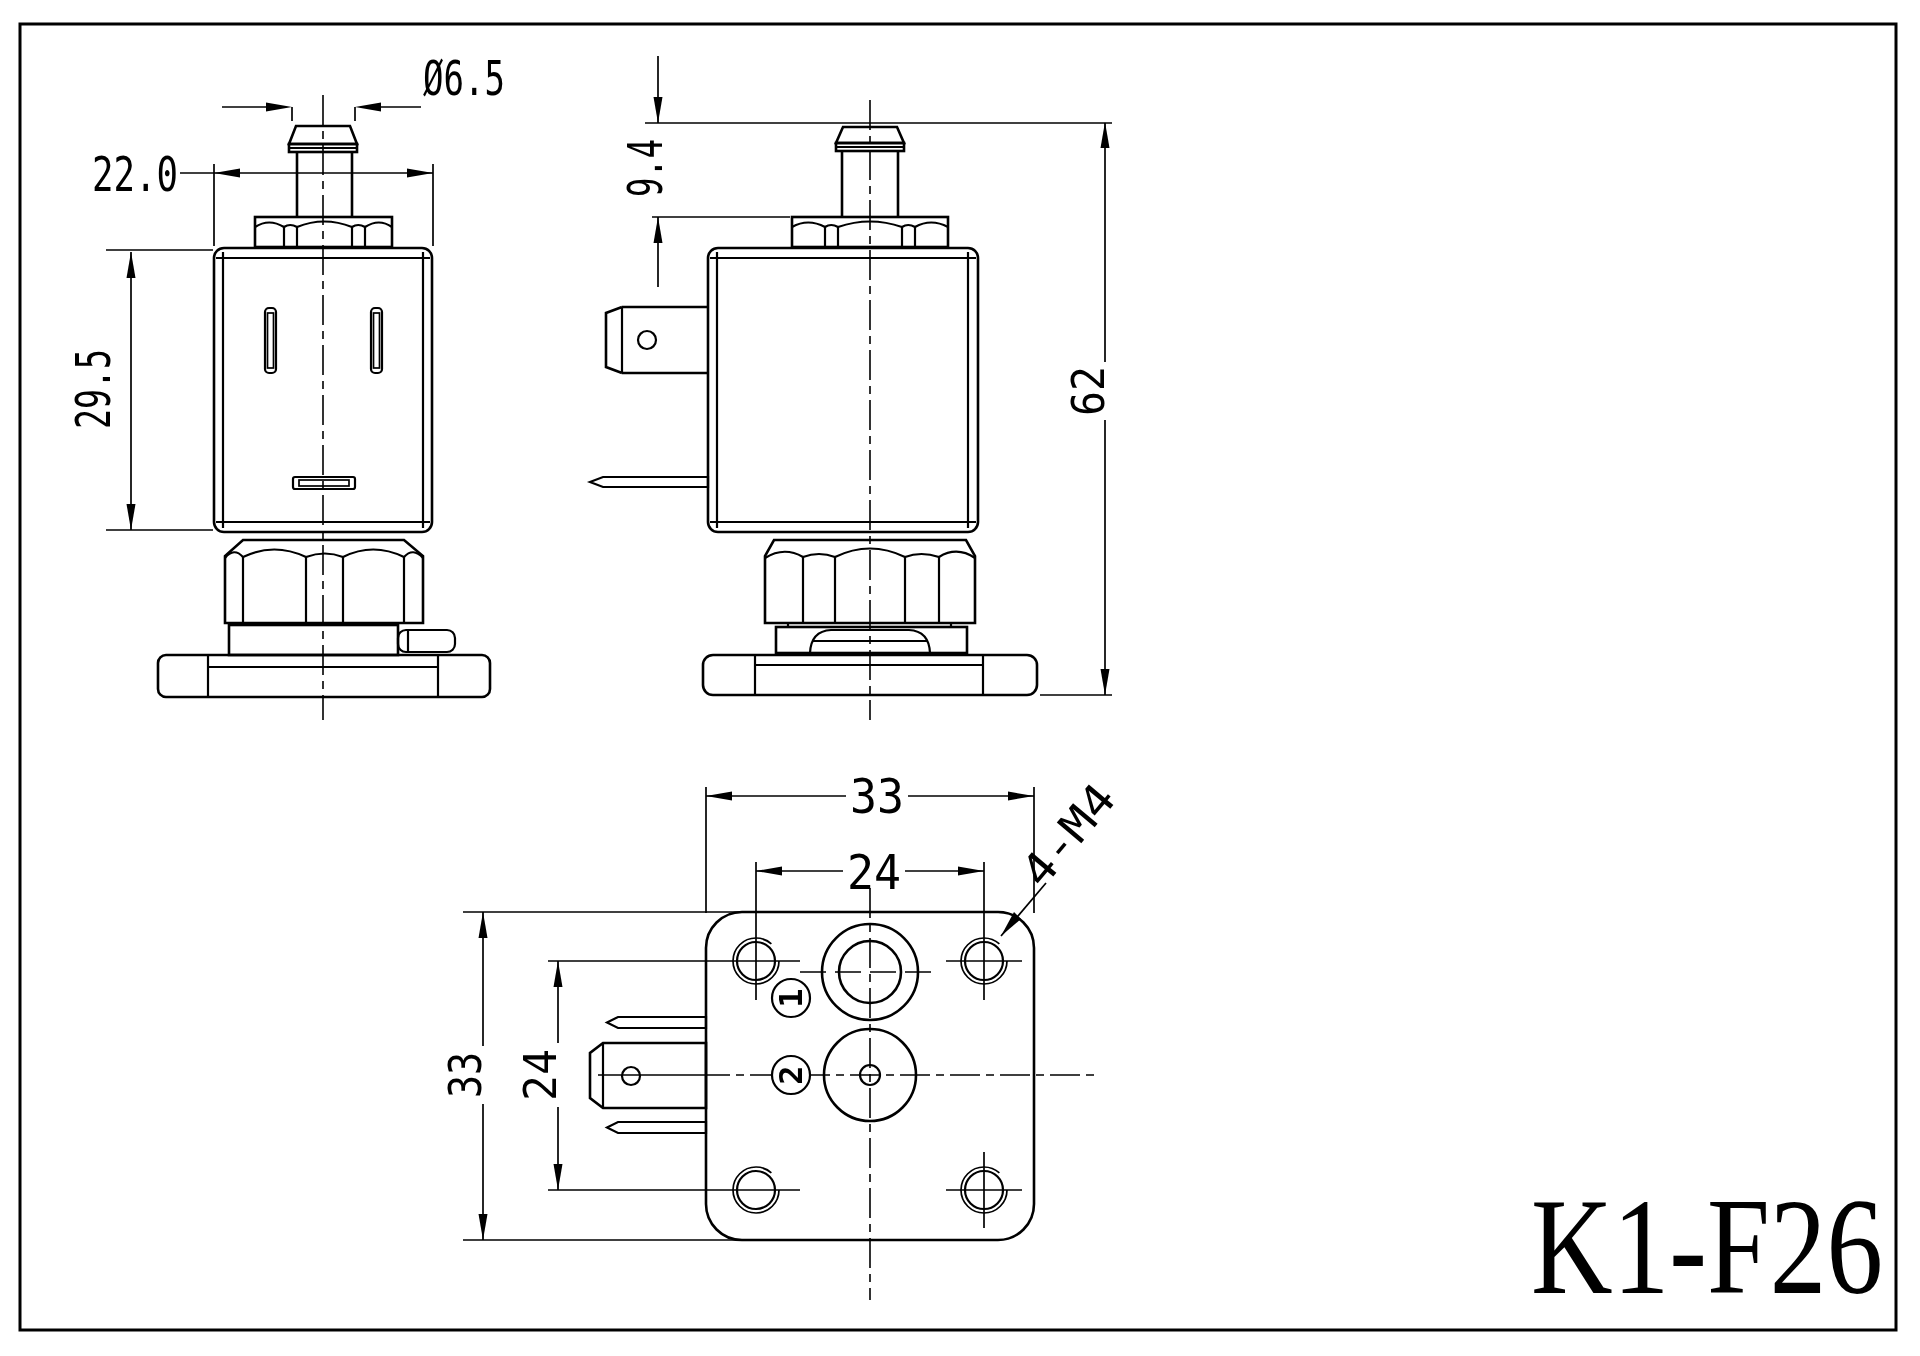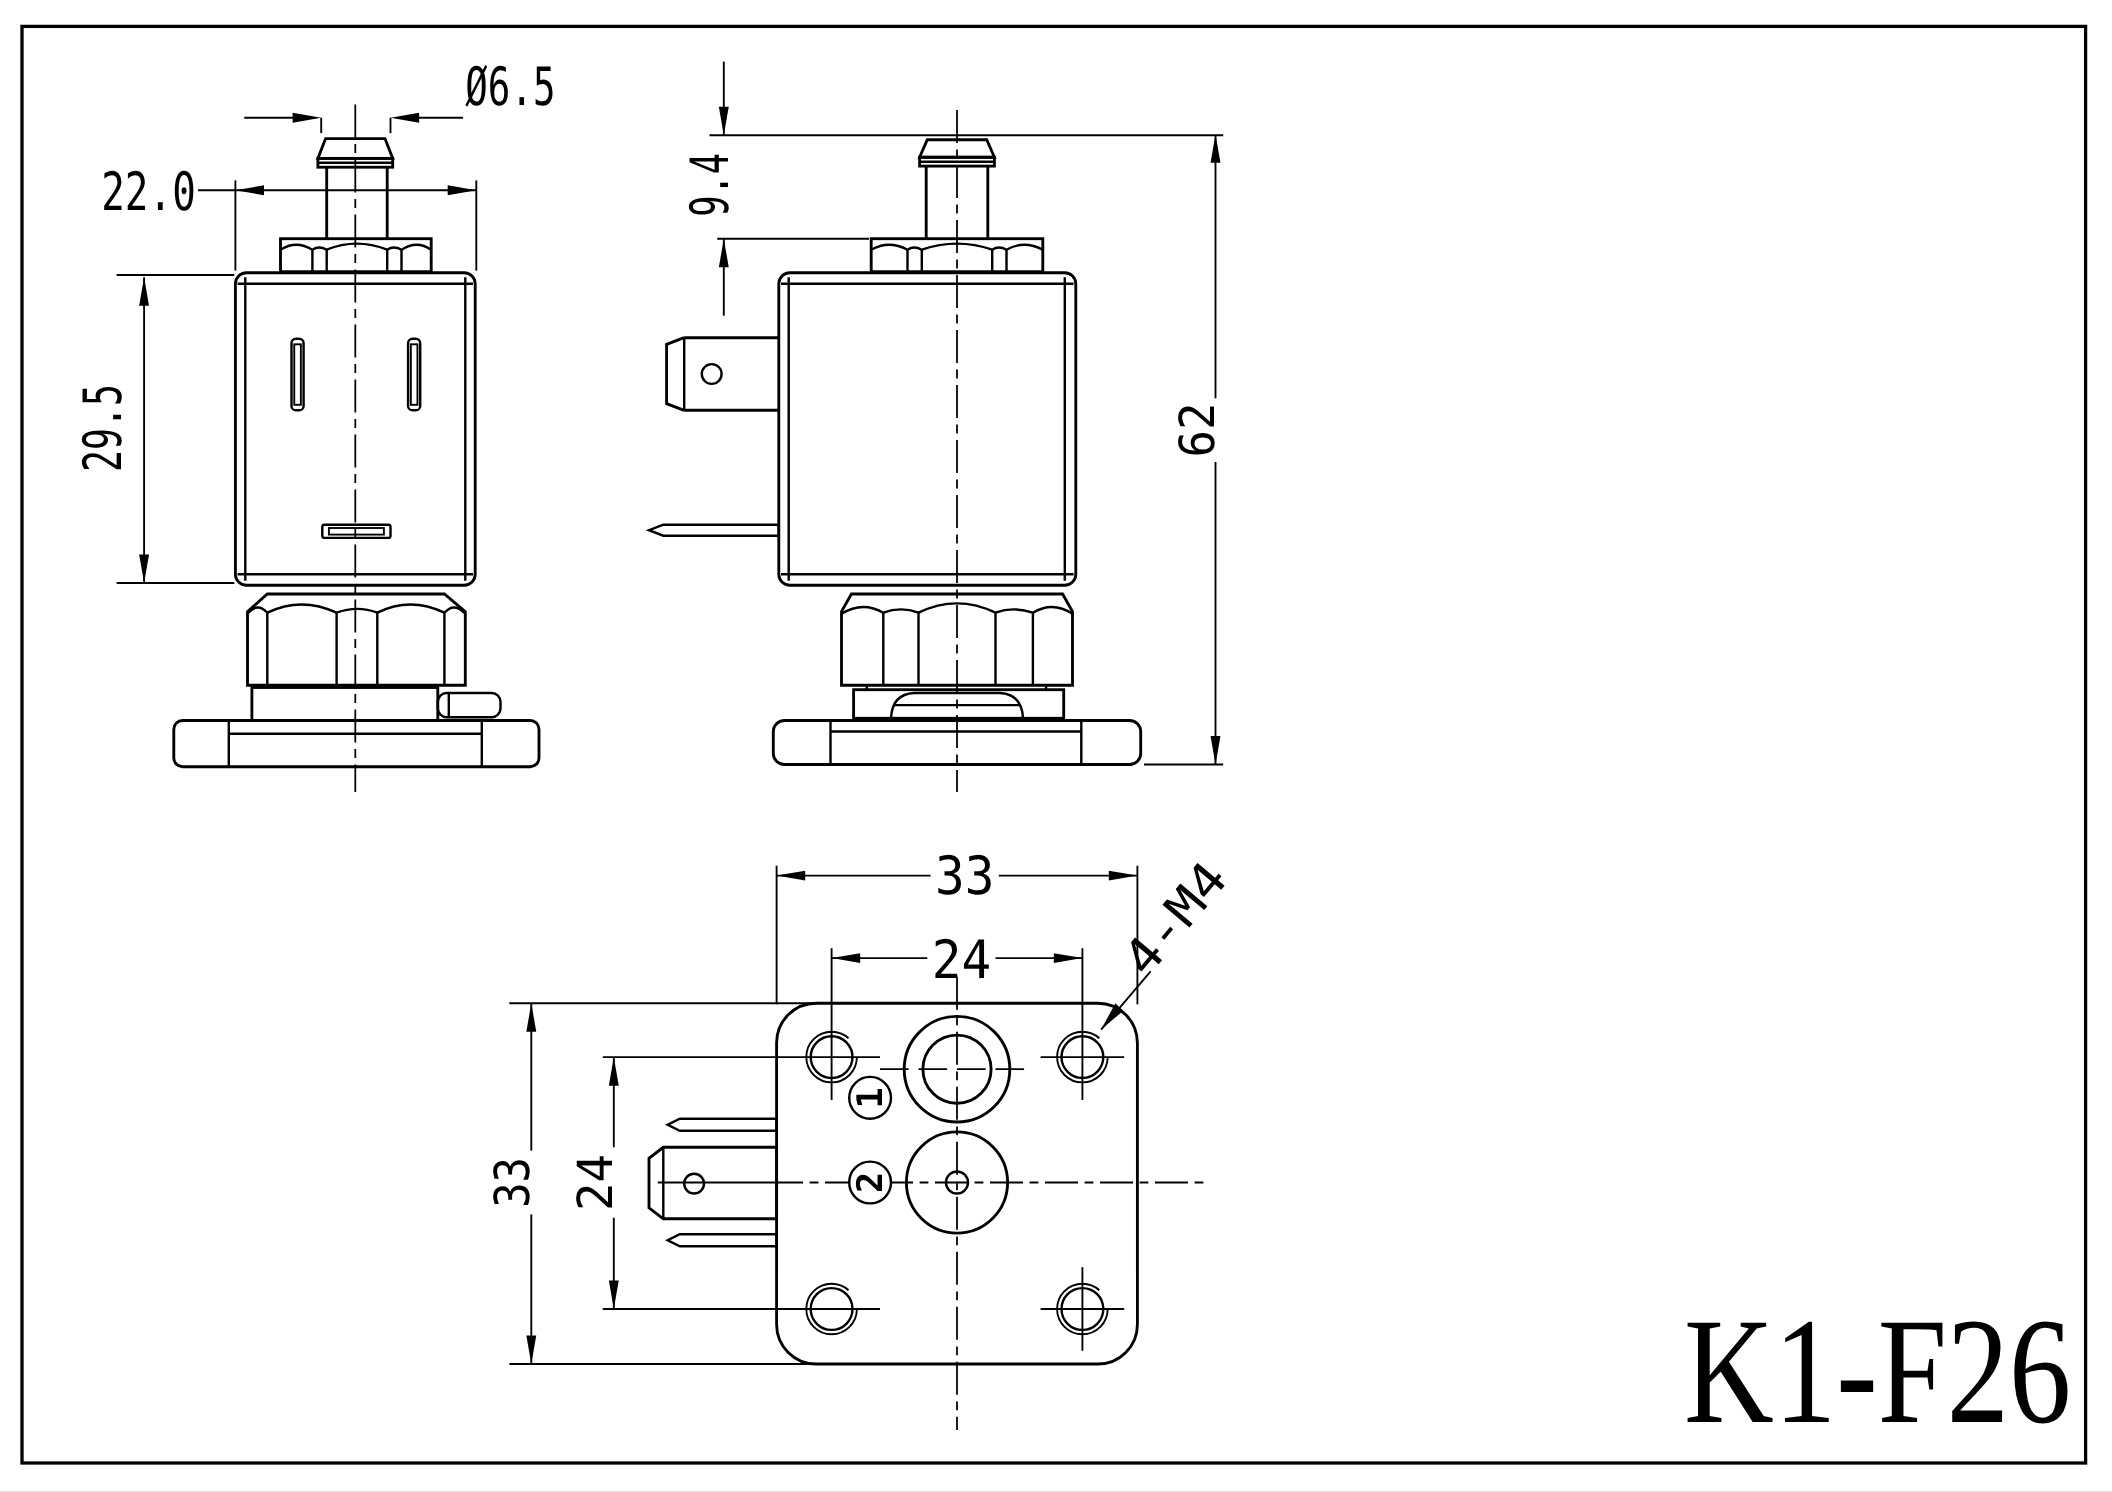--- a/index.html
+++ b/index.html
@@ -1,16 +1,16 @@
 <!DOCTYPE html>
 <html><head>
 <meta charset="utf-8">
 <style>
   html,body{margin:0;padding:0;background:#fff;}
-  .sheet{width:1920px;height:1356px;position:relative;background:#3b82f6;}
+  .sheet{width:1920px;height:1356px;position:relative;background:#22c55e;}
   svg{display:block;}
   text{fill:#000;}
   .dimtxt{font-family:"DejaVu Sans Mono", monospace;font-size:48px;}
   .dimtxt-sm{font-family:"DejaVu Sans Mono", monospace;font-size:44px;}
   .porttxt{font-family:"DejaVu Sans Mono", monospace;font-size:32px;font-weight:bold;}
   .titletxt{font-family:"Liberation Serif", serif;font-size:138px;}
   .ol{stroke:#000;stroke-width:2.6;fill:none;}
   .ol2{stroke:#000;stroke-width:2.2;fill:none;}
   .thin{stroke:#000;stroke-width:1.7;fill:none;}
   .dim{stroke:#000;stroke-width:1.7;fill:none;}

